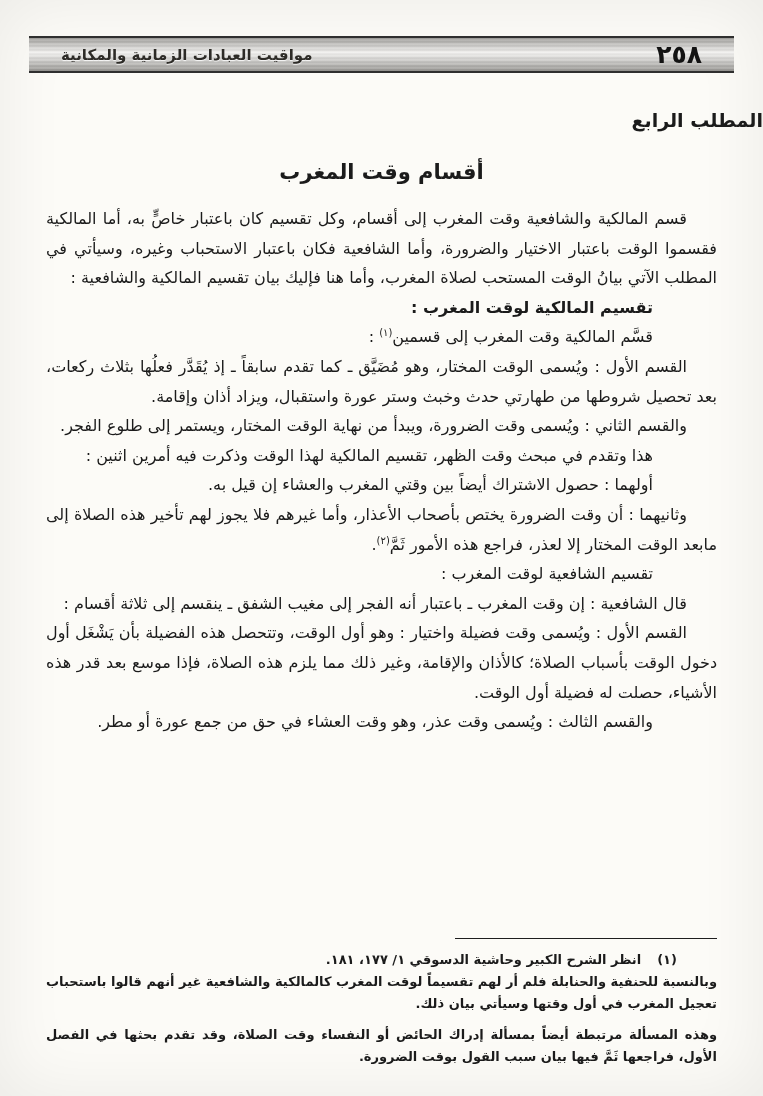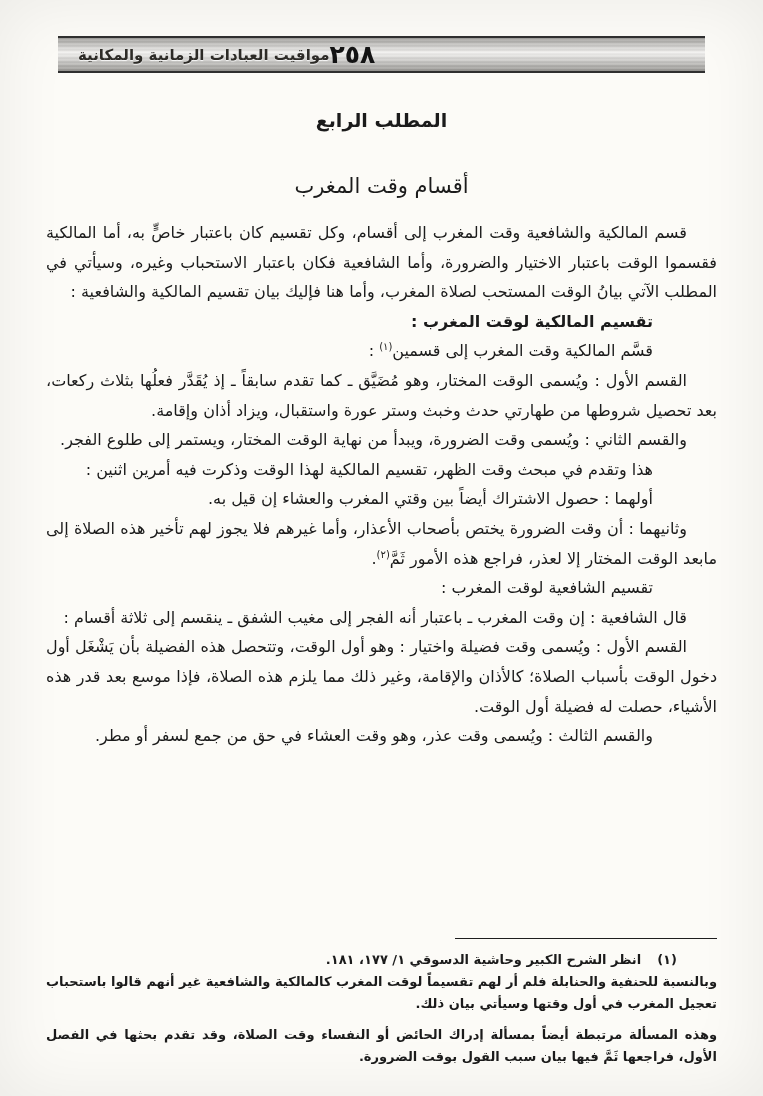--- a/index.html
+++ b/index.html
@@ -12,57 +12,58 @@
     background: #fcfbf7;
     direction: rtl;
     font-family: "DejaVu Sans", sans-serif;
     color: #1b1b1b;
     overflow: hidden;
     box-shadow: inset 0 0 70px rgba(0,0,0,0.07);
   }
 
   
   .header-band {
-    margin: 36px 58px 0;
+    margin: 36px 29px 0;
     height: 37px;
     border-top: 2px solid #2f2f2f;
     border-bottom: 2px solid #2f2f2f;
     direction: ltr;
     display: flex;
     align-items: center;
-    padding: 0 20px;
+    justify-content: space-between;
+    padding: 0 32px;
     background:
       linear-gradient(to bottom, rgba(90,90,90,.38), rgba(255,255,255,.68) 45%, rgba(70,70,70,.38)),
       repeating-linear-gradient(to bottom, #b4b2ad 0px, #e8e6e1 2px, #b4b2ad 4px);
   }
   .band-title {
     direction: rtl;
     font-weight: bold;
     font-size: 15px;
     color: #2d2b27;
     letter-spacing: .5px;
     text-shadow: 0 1px 1px rgba(255,255,255,.85);
   }
   .band-page-number {
     font-weight: bold;
     font-size: 25px;
     color: #131313;
   }
 
   .chapter-title {
-    text-align: center;
+    text-align: right;
     font-weight: bold;
     font-size: 19px;
     margin: 36px 0 0;
   }
   .chapter-subtitle {
     text-align: center;
-    font-weight: normal;
+    font-weight: bold;
     font-size: 21px;
-    margin: 43px 0 0;
+    margin: 29px 0 0;
   }
 
   .body-text {
     margin: 20px 46px 16px;
     font-size: 16px;
     line-height: 1.85;
     text-align: justify;
   }
   .para { margin: 0; }
   .indent-1 { text-indent: 30px; }
@@ -121,21 +122,21 @@
 
     <p class="para indent-1"><span>وثانيهما : أن وقت الضرورة يختص بأصحاب الأعذار، وأما غيرهم فلا يجوز لهم تأخير هذه الصلاة إلى مابعد الوقت المختار إلا لعذر، فراجع هذه الأمور ثَمَّ</span><sup class="fn-ref">(٢)</sup><span>.</span></p>
 
     <p class="para indent-2">تقسيم الشافعية لوقت المغرب :</p>
 
     <p class="para indent-1">قال الشافعية : إن وقت المغرب ـ باعتبار أنه الفجر إلى مغيب الشفق ـ ينقسم إلى ثلاثة أقسام :</p>
 
     <p class="para indent-1">القسم الأول : ويُسمى وقت فضيلة واختيار : وهو أول الوقت، وتتحصل هذه الفضيلة بأن يَشْغَل أول دخول الوقت بأسباب الصلاة؛ كالأذان والإقامة، وغير ذلك مما يلزم هذه الصلاة، فإذا موسع بعد قدر هذه الأشياء، حصلت له فضيلة أول الوقت.</p>
 
 
-    <p class="para indent-2">والقسم الثالث : ويُسمى وقت عذر، وهو وقت العشاء في حق من جمع لسفر أو مطر.</p>
+    <p class="para indent-2">والقسم الثالث : ويُسمى وقت عذر، وهو وقت العشاء في حق من جمع عورة أو مطر.</p>
 
   </div>
 
   <div class="footnotes-area">
     <div class="fn-separator"></div>
 
     <div class="footnote">
       <p class="fn-line fn-first"><span class="fn-marker">(١)</span><span>انظر الشرح الكبير وحاشية الدسوقي ١/ ١٧٧، ١٨١.</span></p>
       <p class="fn-line fn-cont">وبالنسبة للحنفية والحنابلة فلم أر لهم تقسيماً لوقت المغرب كالمالكية والشافعية غير أنهم قالوا باستحباب تعجيل المغرب في أول وقتها وسيأتي بيان ذلك.</p>
     </div>

